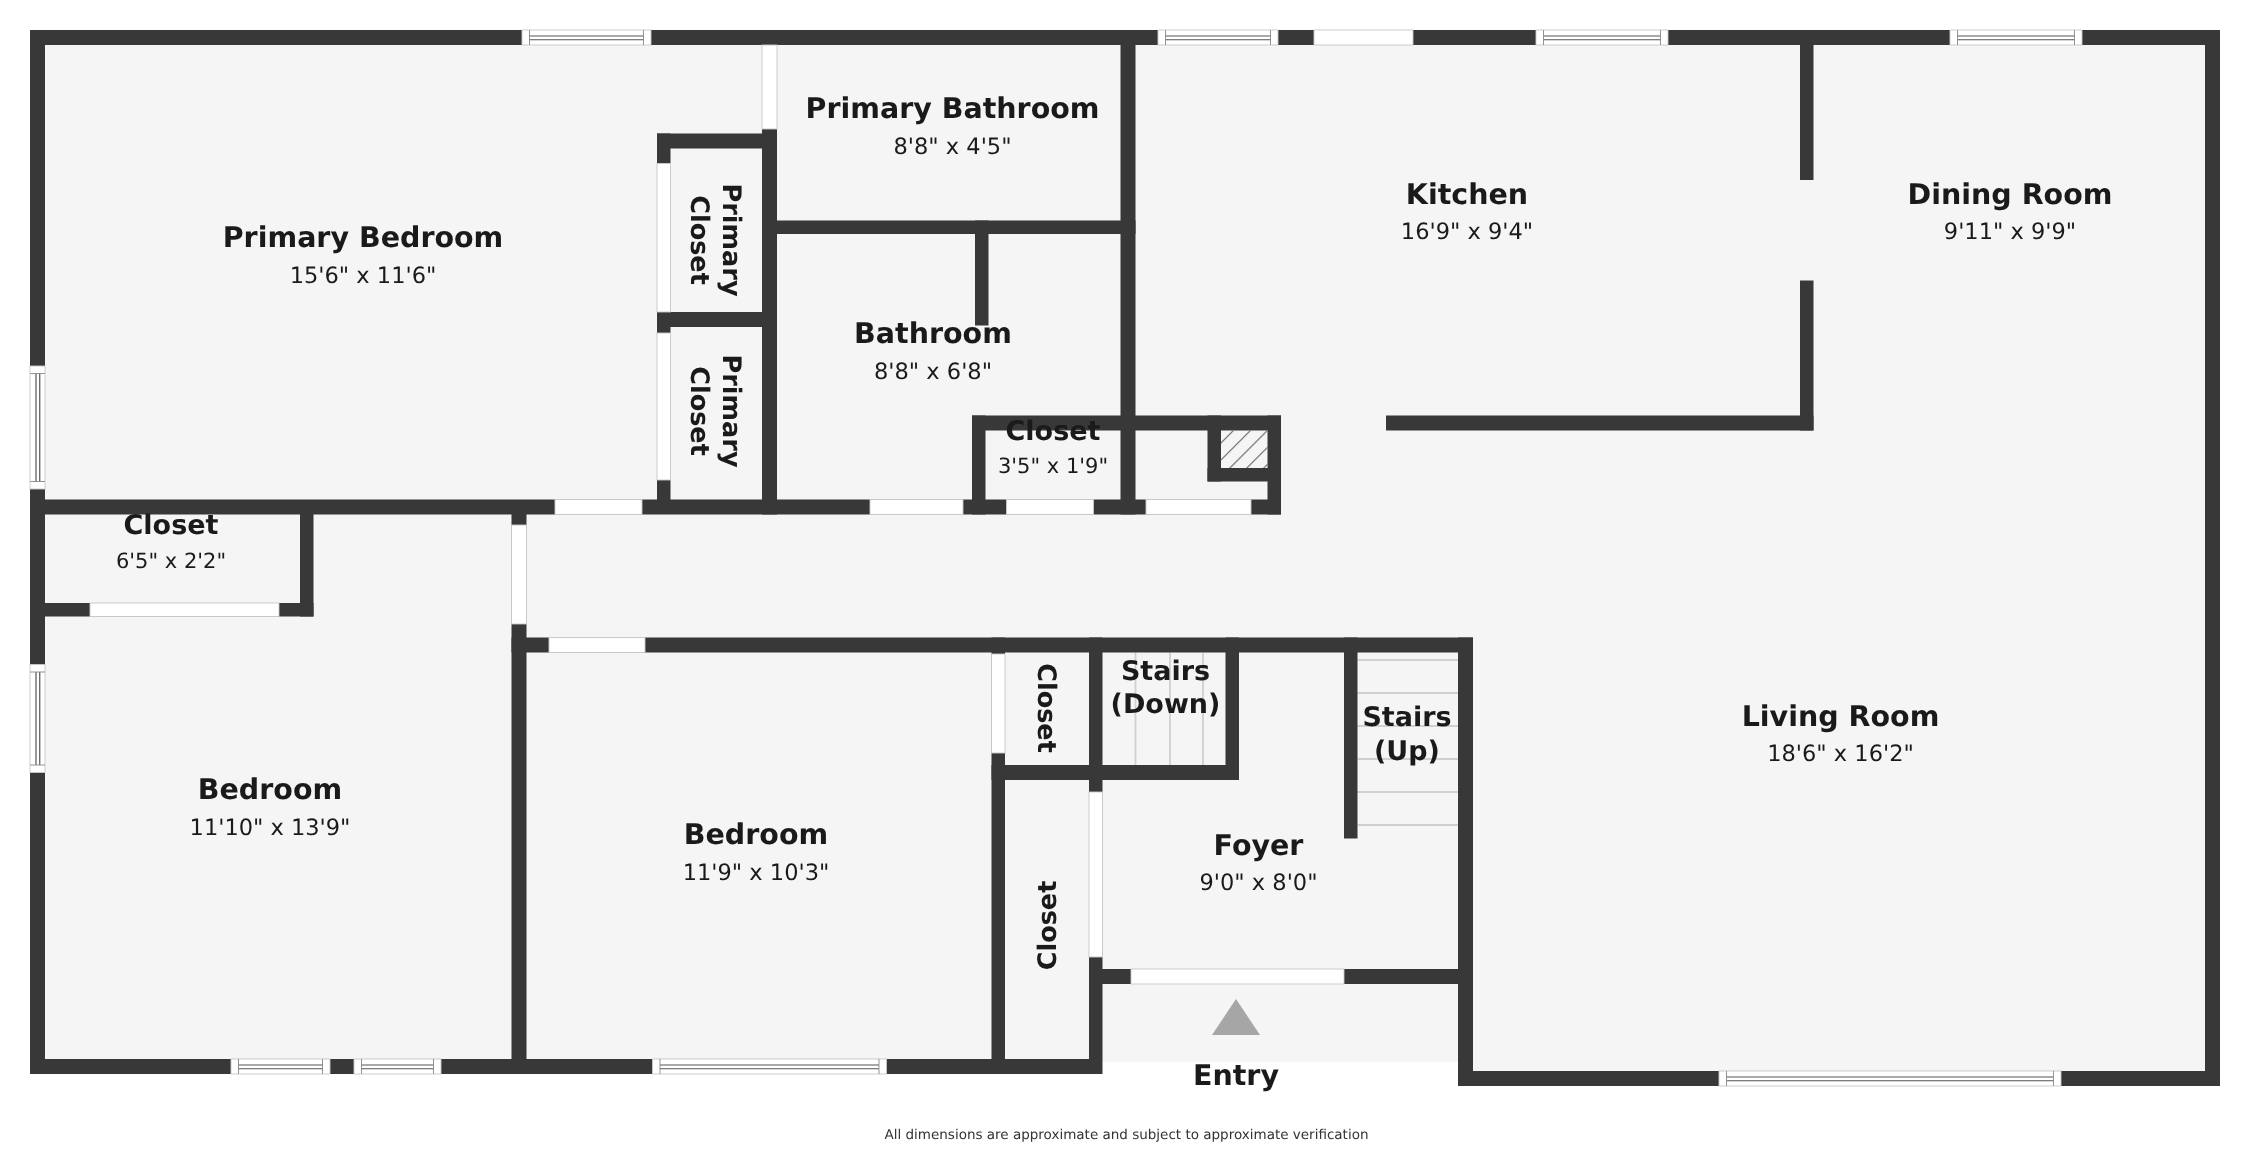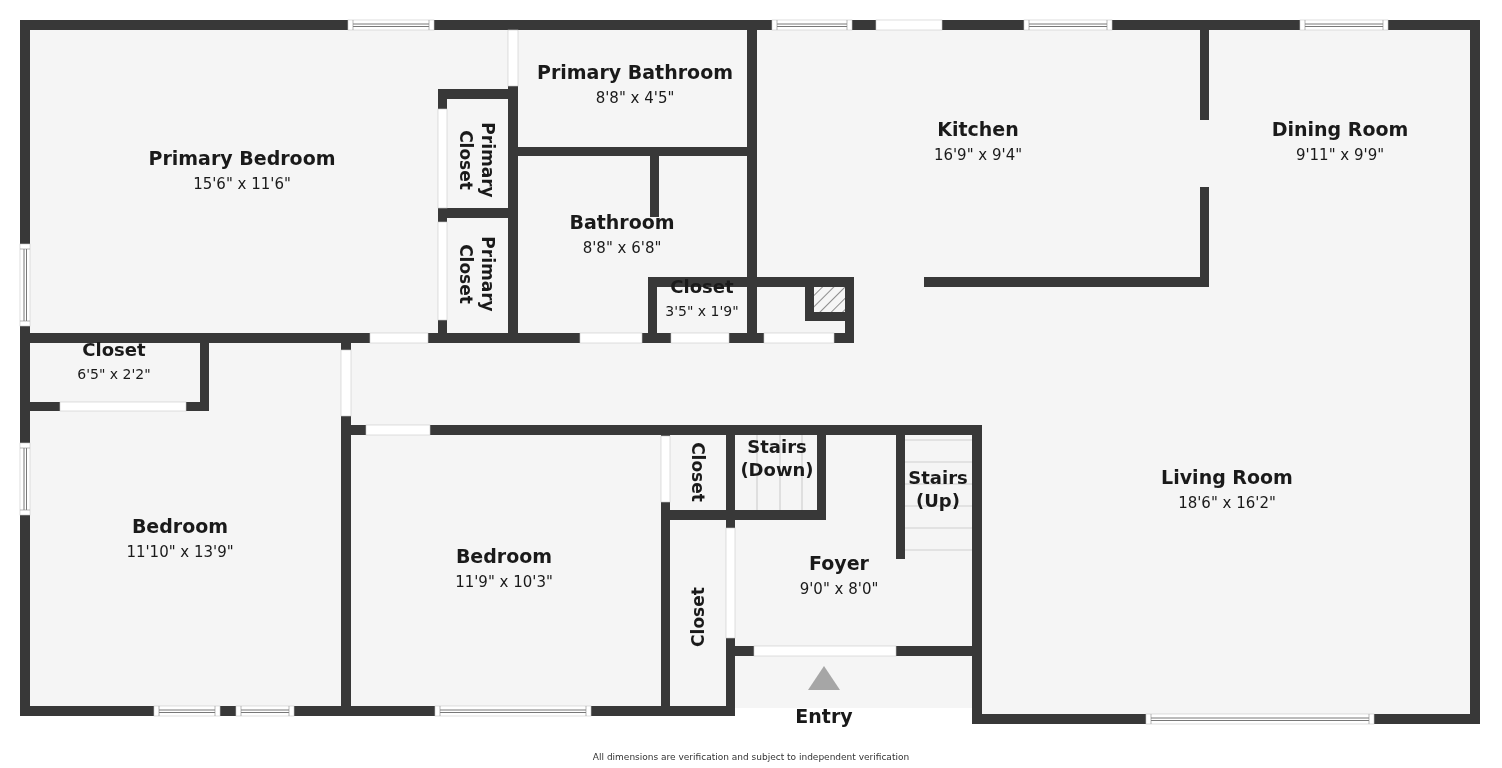--- a/index.html
+++ b/index.html
@@ -257,13 +257,13 @@
         <text x="0" y="-5.2250000000000005" text-anchor="middle" font-size="19" font-family="DejaVu Sans, sans-serif" font-weight="bold" fill="#1a1a1a" class="room-label">Living Room</text>
         <text x="0" y="18.525" text-anchor="middle" font-size="15" font-family="DejaVu Sans, sans-serif" font-weight="normal" fill="#1a1a1a" class="room-dim">18'6" x 16'2"</text>
       </g>
     </g>
   <g id="entry-layer">
     <polygon id="entry-arrow" points="824,666 808,690 840,690" fill="#a6a6a6"></polygon>
     <text id="entry-label" text-anchor="middle" font-size="19" font-weight="bold" fill="#1a1a1a" font-family="DejaVu Sans, sans-serif" x="824" y="723">Entry</text>
   </g>
 </svg>
 
-<div class="footer-note">All dimensions are verification and subject to independent verification</div>
+<div class="footer-note">All dimensions are approximate and subject to approximate verification</div>
 
 </body></html>

